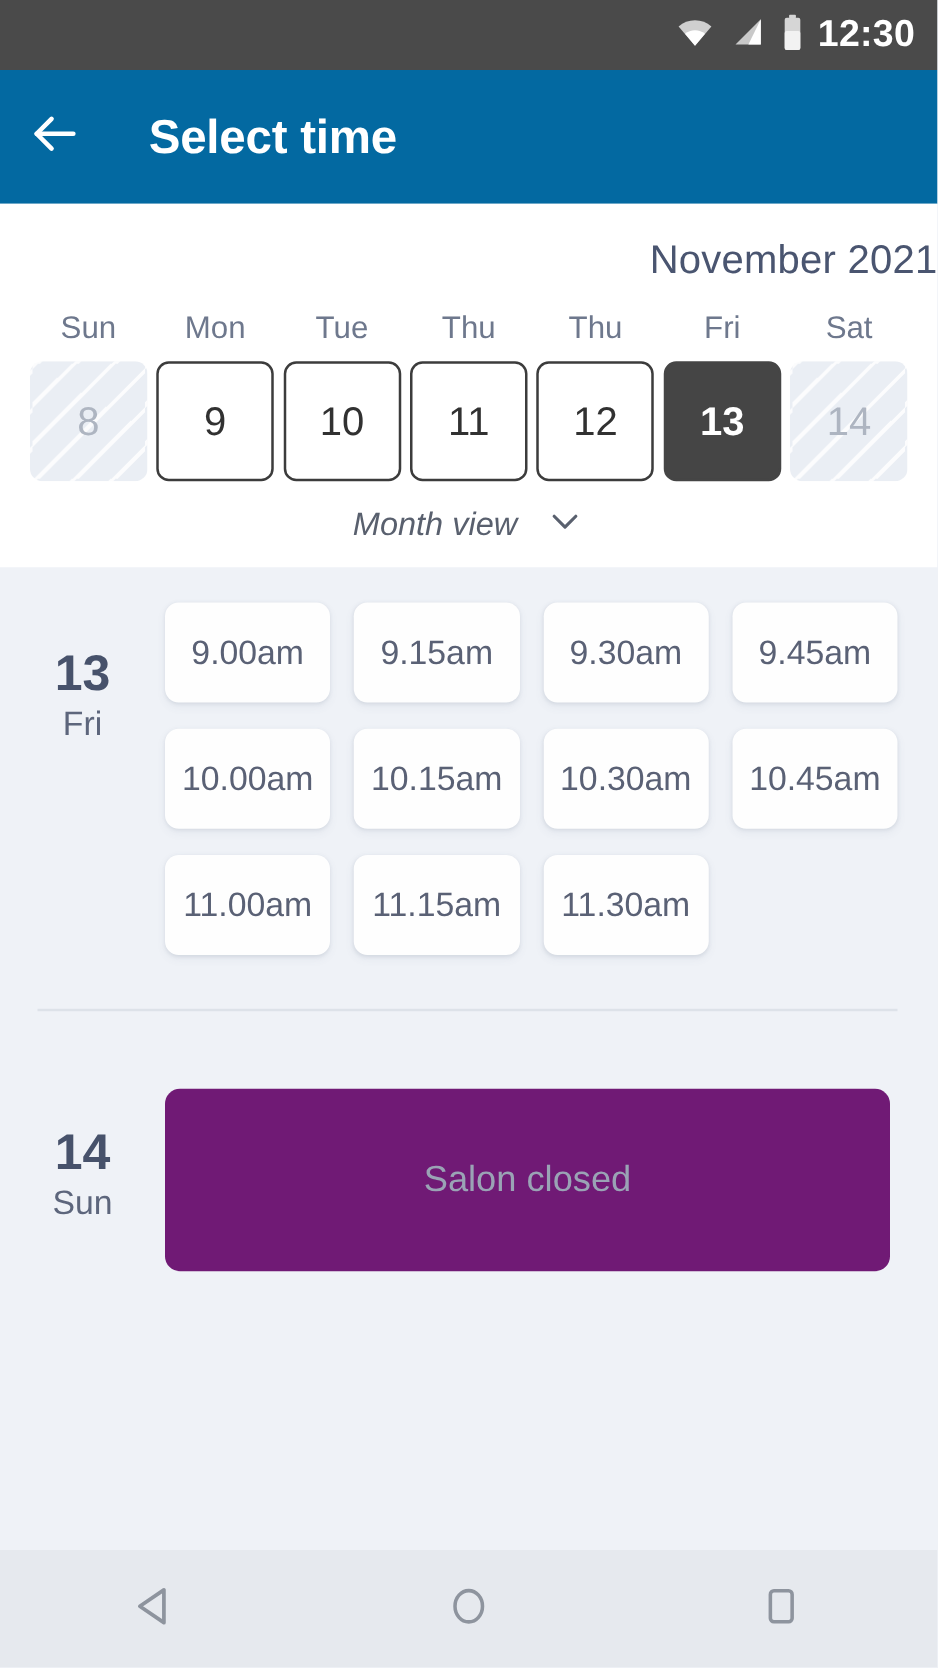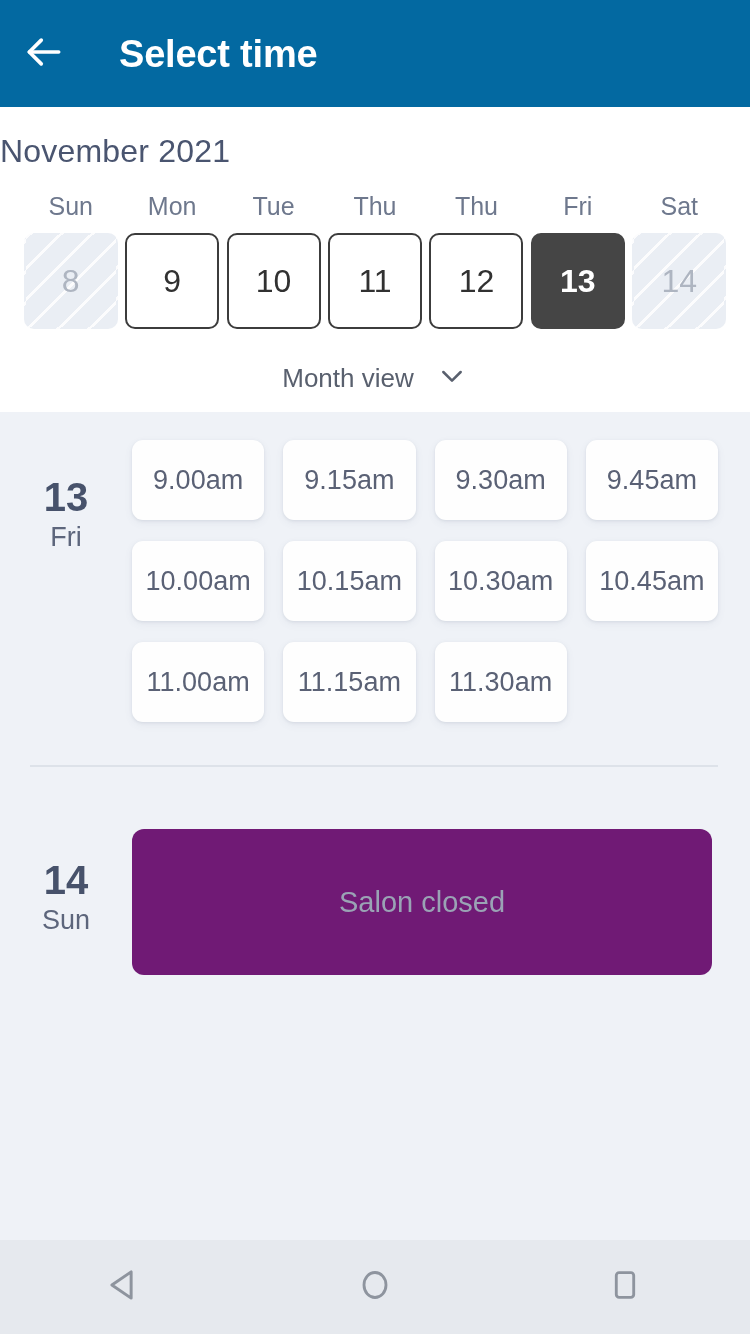--- a/index.html
+++ b/index.html
@@ -78,21 +78,21 @@
   }
 
   
   .calendar-panel {
     background: #ffffff;
     flex: 0 0 auto;
     padding-top: 26px;
     padding-bottom: 16px;
   }
   .month-title {
-    text-align: left;
+    text-align: right;
     color: #4a5570;
     font-size: 32px;
     letter-spacing: 0.2px;
     padding-bottom: 22px;
   }
   .weekday-row {
     display: grid;
     grid-template-columns: repeat(7, 1fr);
     padding: 0 20px;
   }
@@ -145,22 +145,23 @@
         rgba(0,0,0,0) 3px,
         rgba(0,0,0,0) 22px);
     background-color: #eaeef4;
     cursor: default;
   }
   .month-view-row {
     display: flex;
     align-items: center;
     justify-content: center;
     gap: 22px;
-    padding-top: 31px;
+    padding-top: 16px;
     cursor: pointer;
+    font-style: italic;
   }
   .month-view-label {
     color: #59606e;
     font-size: 26px;
   }
 
   
   .slots-area {
     flex: 1 1 auto;
     background: #eff2f7;
@@ -249,20 +250,44 @@
     align-items: center;
     justify-content: center;
     cursor: pointer;
   }
 </style>
 </head>
 <body>
 
 <div id="screen">
 
+  <div class="status-bar">
+    <div class="status-icons">
+      <span class="status-icon">
+        <svg width="30" height="30" viewBox="0 0 24 24">
+          <path d="M12 20.5 L1.5 8.2 C4.4 5.6 8 4.2 12 4.2 C16 4.2 19.6 5.6 22.5 8.2 Z" fill="#cfcfcf"></path>
+          <path d="M12 20.5 L5.6 12.8 C7.4 11.4 9.6 10.6 12 10.6 C14.4 10.6 16.6 11.4 18.4 12.8 Z" fill="#ffffff"></path>
+        </svg>
+      </span>
+      <span class="status-icon">
+        <svg width="27" height="27" viewBox="0 0 24 24">
+          <path d="M21 3 L21 21 L3 21 Z" fill="#c9c9c9"></path>
+          <path d="M21 3 L21 21 L12.2 21 Z" fill="#ffffff"></path>
+        </svg>
+      </span>
+      <span class="status-icon">
+        <svg width="16" height="30" viewBox="0 0 12 24">
+          <rect x="3.8" y="0.6" width="4.4" height="2.2" rx="0.6" fill="#d6d6d6"></rect>
+          <rect x="1" y="2.6" width="10" height="20.6" rx="1.3" fill="#d6d6d6"></rect>
+          <rect x="1" y="11" width="10" height="12.2" rx="1.3" fill="#f2f2f2"></rect>
+        </svg>
+      </span>
+    </div>
+    <div class="status-clock">12:30</div>
+  </div>
 
   <div class="toolbar">
     <div class="back-btn">
       <span>
         <svg width="44" height="44" viewBox="0 0 24 24" fill="none" stroke="#ffffff" stroke-width="2" stroke-linecap="round" stroke-linejoin="round">
           <line x1="20" y1="12" x2="4" y2="12"></line>
           <polyline points="10.5,5.5 4,12 10.5,18.5"></polyline>
         </svg>
       </span>
     </div>

